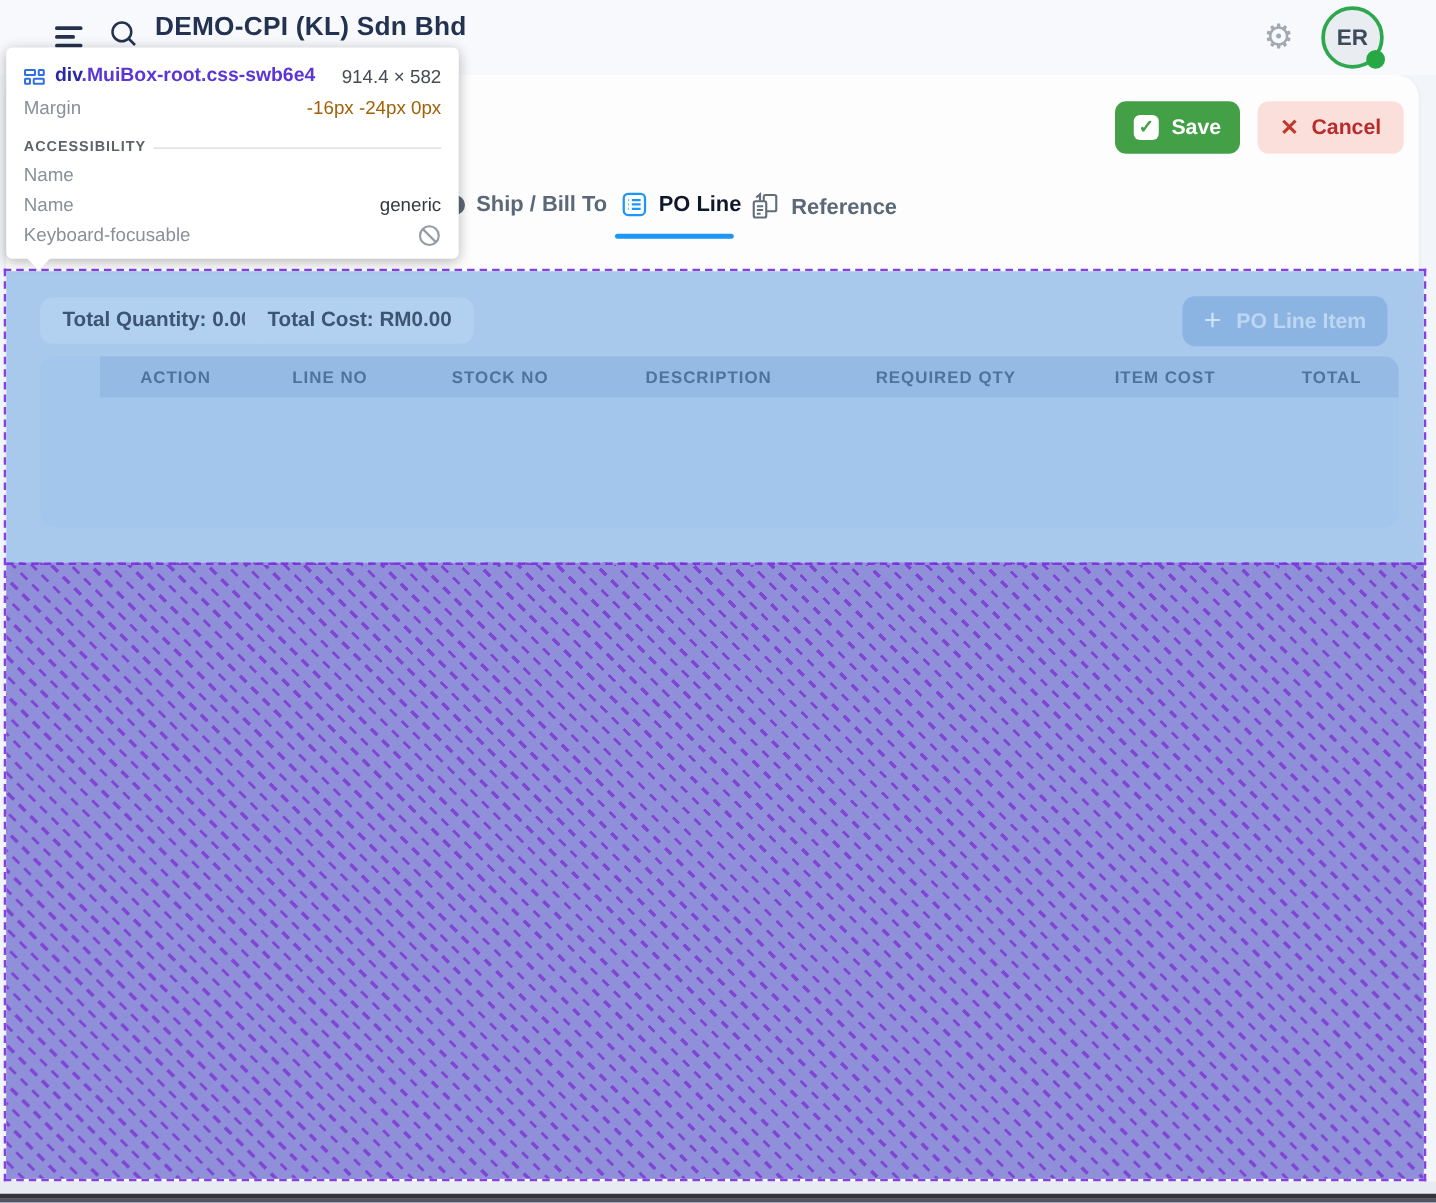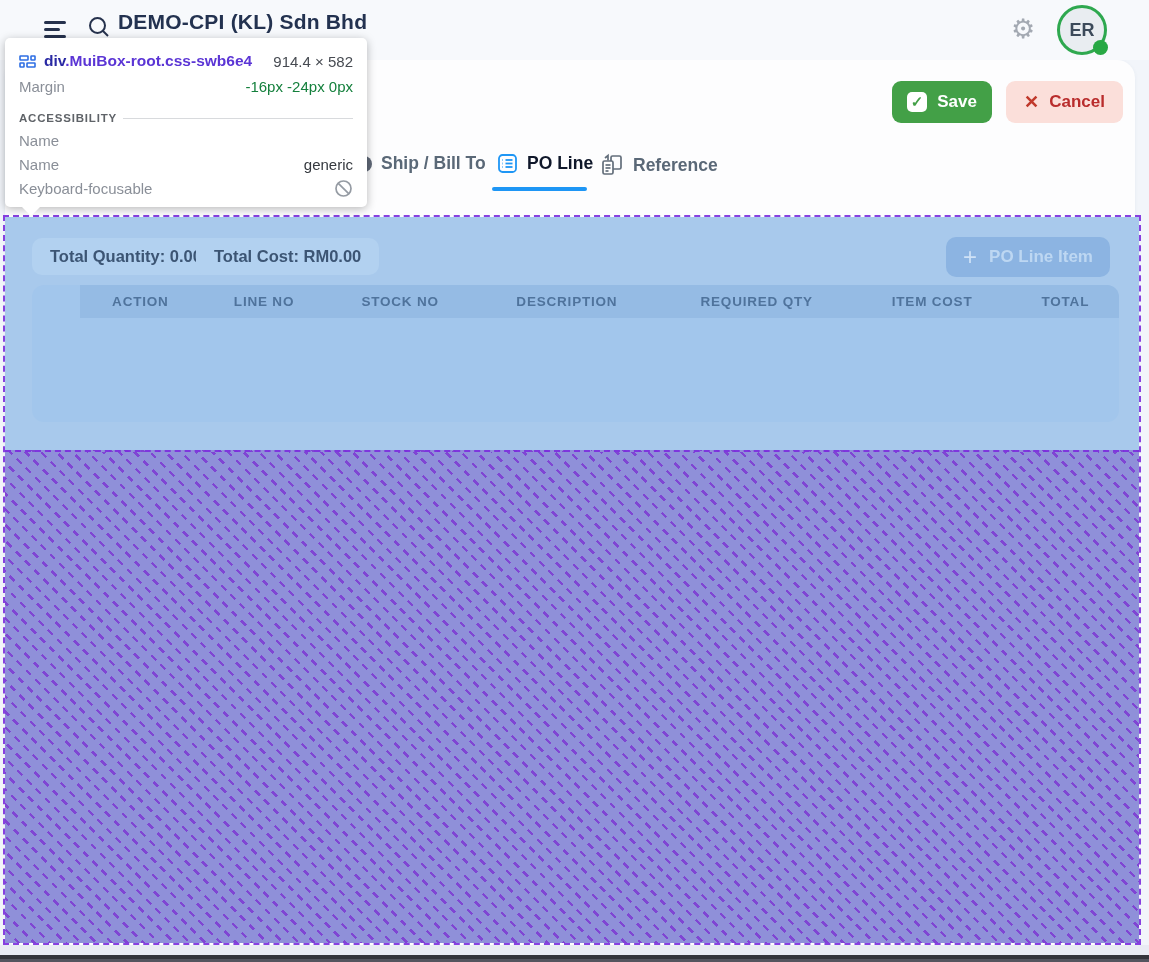--- a/index.html
+++ b/index.html
@@ -5,21 +5,21 @@
   * { margin:0; padding:0; box-sizing:border-box; }
   html,body { width:1149px; height:962px; overflow:hidden; }
   body { font-family:"Liberation Sans", sans-serif; background:#f2f5fa; position:relative; }
 
   
   .topbar { position:absolute; left:0; top:0; width:1149px; height:60px; background:#f7f9fc; z-index:5; }
   .hamburger { position:absolute; left:44px; top:21px; width:22px; height:17px; cursor:pointer; }
   .hamburger span { display:block; height:2.6px; background:#26324d; border-radius:2px; margin-bottom:4.4px; }
   .hamburger span:nth-child(2){ width:72%; }
   .search-btn { position:absolute; left:86px; top:14px; width:28px; height:28px; color:#26324d; }
-  .company-title { position:absolute; left:118px; top:10px; font-size:21px; font-weight:700; color:#233250; letter-spacing:.2px; }
+  .company-title { position:absolute; left:124px; top:10px; font-size:21px; font-weight:700; color:#233250; letter-spacing:.2px; }
   .gear-btn { position:absolute; left:1006px; top:10px; width:34px; height:36px; font-size:27px; color:#a3a9b2; text-align:center; line-height:38px; cursor:pointer; }
   .avatar { position:absolute; left:1057px; top:5px; width:50px; height:50px; border-radius:50%; border:3px solid #2ea84f; background:#e9edf1; display:flex; align-items:center; justify-content:center; font-size:18px; font-weight:700; color:#3c4a5a; }
   .status-dot { position:absolute; left:1093px; top:40px; width:15px; height:15px; border-radius:50%; background:#27a844; }
 
   
   .card { position:absolute; left:5px; top:60px; width:1130px; height:888px; background:#fdfdfe; border-radius:18px; box-shadow:0 1px 4px rgba(40,60,100,.06); }
 
   .btn { position:absolute; height:42px; border:none; border-radius:9px; font-family:inherit; font-size:17px; font-weight:700; display:flex; align-items:center; justify-content:center; gap:10px; cursor:pointer; }
   .btn-save { left:892px; top:81px; width:100px; background:#43a047; color:#ffffff; }
   .check-box { width:20px; height:20px; background:#ffffff; border-radius:5px; color:#43a047; font-size:15px; font-weight:900; line-height:20px; text-align:center; }
@@ -59,21 +59,21 @@
   
   .tooltip { position:absolute; left:5px; top:38px; width:362px; height:169px; background:#ffffff; border-radius:5px; box-shadow:0 2px 10px rgba(0,0,0,.28); z-index:50; padding:10px 14px 8px 14px; font-size:15px; color:#333; }
   .tooltip::after { content:""; position:absolute; left:16px; bottom:-9px; border-left:10px solid transparent; border-right:10px solid transparent; border-top:10px solid #ffffff; }
   .tt-row { display:flex; align-items:center; }
   .tt-title { gap:8px; height:26px; }
   .tt-node { font-weight:700; font-size:15.5px; }
   .tt-node .tag { color:#2929a3; }
   .tt-node .cls { color:#5b35d5; }
   .tt-dims { margin-left:auto; color:#474b52; }
   .tt-kv { height:25px; color:#8a8f98; }
-  .tt-kv .val { margin-left:auto; color:#15803d; }
+  .tt-kv .val { margin-left:auto; color:#a16207; }
   .tt-section { margin-top:9px; height:20px; display:flex; align-items:center; gap:6px; }
   .tt-section .label { font-size:11.5px; font-weight:700; letter-spacing:.8px; color:#5f6368; white-space:nowrap; }
   .tt-section .rule { flex:1; height:1px; background:#d8dadd; }
   .tt-a11y { height:24px; color:#8a8f98; }
   .tt-a11y .val { margin-left:auto; color:#35393f; }
 
   
   .bottom-light { position:absolute; left:0; top:945px; width:1149px; height:10px; background:#e9ebf3; }
   .bottom-dark  { position:absolute; left:0; top:955px; width:1149px; height:4px; background:#34343b; }
   .bottom-grey  { position:absolute; left:0; top:959px; width:1149px; height:3px; background:#54545e; }

